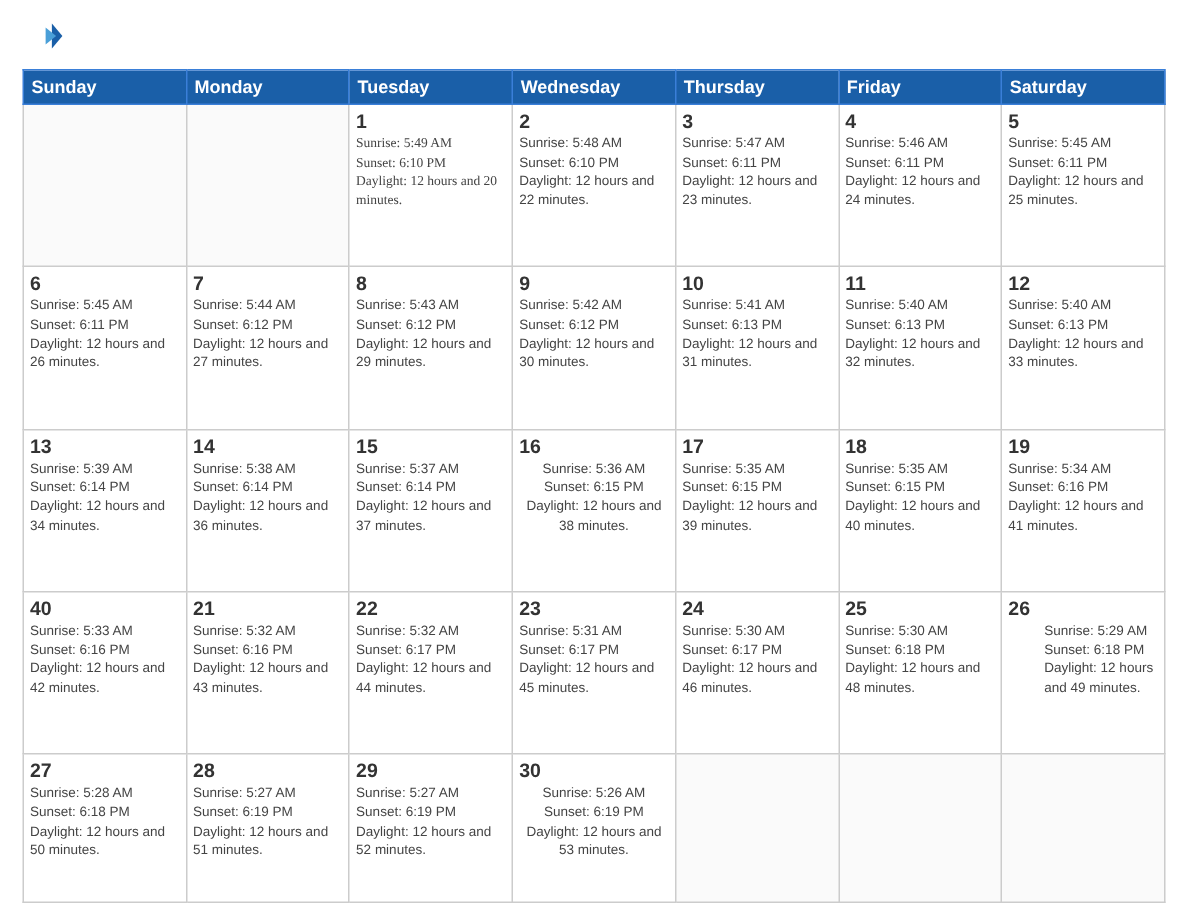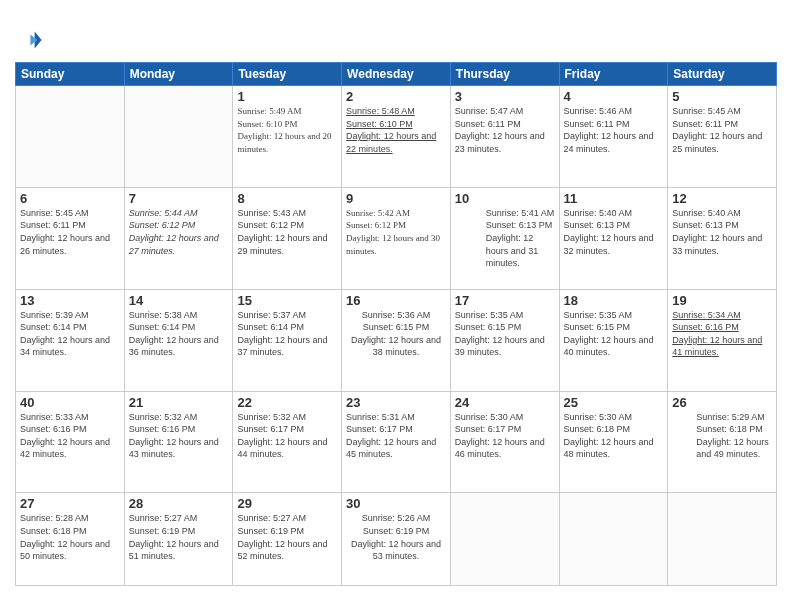--- a/index.html
+++ b/index.html
@@ -6,21 +6,21 @@
     body {
       width: 792px;
       height: 612px;
       font-family: Arial, sans-serif;
       background: #fff;
       overflow: hidden;
     }
     .page {
       width: 792px;
       height: 612px;
-      padding: 26px 15px;
+      padding: 10px 15px;
       display: flex;
       flex-direction: column;
     }
     .header {
       display: flex;
       justify-content: space-between;
       align-items: flex-start;
       margin-bottom: 8px;
     }
     .logo {
@@ -140,21 +140,21 @@
           <td class="empty-cell"></td>
           <td class="empty-cell"></td>
           <td>
             <span class="day-number">1</span>
             <div class="day-info" style="white-space: pre-line; font-family: Liberation Serif, serif;">Sunrise: 5:49 AM
 Sunset: 6:10 PM
 Daylight: 12 hours and 20 minutes.</div>
           </td>
           <td>
             <span class="day-number">2</span>
-            <div class="day-info" style="white-space: pre-line; text-decoration: underline;">Sunrise: 5:48 AM
+            <div class="day-info" style="white-space: pre-line;">Sunrise: 5:48 AM
 Sunset: 6:10 PM
 Daylight: 12 hours and 22 minutes.</div>
           </td>
           <td>
             <span class="day-number">3</span>
             <div class="day-info" style="white-space: pre-line;">Sunrise: 5:47 AM
 Sunset: 6:11 PM
 Daylight: 12 hours and 23 minutes.</div>
           </td>
           <td>
@@ -172,39 +172,39 @@
         </tr>
         <tr>
           <td>
             <span class="day-number">6</span>
             <div class="day-info" style="white-space: pre-line;">Sunrise: 5:45 AM
 Sunset: 6:11 PM
 Daylight: 12 hours and 26 minutes.</div>
           </td>
           <td>
             <span class="day-number">7</span>
-            <div class="day-info" style="white-space: pre-line; font-style: italic;">Sunrise: 5:44 AM
+            <div class="day-info" style="white-space: pre-line;">Sunrise: 5:44 AM
 Sunset: 6:12 PM
 Daylight: 12 hours and 27 minutes.</div>
           </td>
           <td>
             <span class="day-number">8</span>
             <div class="day-info" style="white-space: pre-line;">Sunrise: 5:43 AM
 Sunset: 6:12 PM
 Daylight: 12 hours and 29 minutes.</div>
           </td>
           <td>
             <span class="day-number">9</span>
-            <div class="day-info" style="white-space: pre-line; font-family: Liberation Serif, serif;">Sunrise: 5:42 AM
+            <div class="day-info" style="white-space: pre-line;">Sunrise: 5:42 AM
 Sunset: 6:12 PM
 Daylight: 12 hours and 30 minutes.</div>
           </td>
           <td>
             <span class="day-number">10</span>
-            <div class="day-info" style="white-space: pre-line; margin-left: 31px;">Sunrise: 5:41 AM
+            <div class="day-info" style="white-space: pre-line;">Sunrise: 5:41 AM
 Sunset: 6:13 PM
 Daylight: 12 hours and 31 minutes.</div>
           </td>
           <td>
             <span class="day-number">11</span>
             <div class="day-info" style="white-space: pre-line;">Sunrise: 5:40 AM
 Sunset: 6:13 PM
 Daylight: 12 hours and 32 minutes.</div>
           </td>
           <td>
@@ -246,21 +246,21 @@
 Daylight: 12 hours and 39 minutes.</div>
           </td>
           <td>
             <span class="day-number">18</span>
             <div class="day-info" style="white-space: pre-line;">Sunrise: 5:35 AM
 Sunset: 6:15 PM
 Daylight: 12 hours and 40 minutes.</div>
           </td>
           <td>
             <span class="day-number">19</span>
-            <div class="day-info" style="white-space: pre-line; text-decoration: underline;">Sunrise: 5:34 AM
+            <div class="day-info" style="white-space: pre-line;">Sunrise: 5:34 AM
 Sunset: 6:16 PM
 Daylight: 12 hours and 41 minutes.</div>
           </td>
         </tr>
         <tr>
           <td>
             <span class="day-number">40</span>
             <div class="day-info" style="white-space: pre-line;">Sunrise: 5:33 AM
 Sunset: 6:16 PM
 Daylight: 12 hours and 42 minutes.</div>

